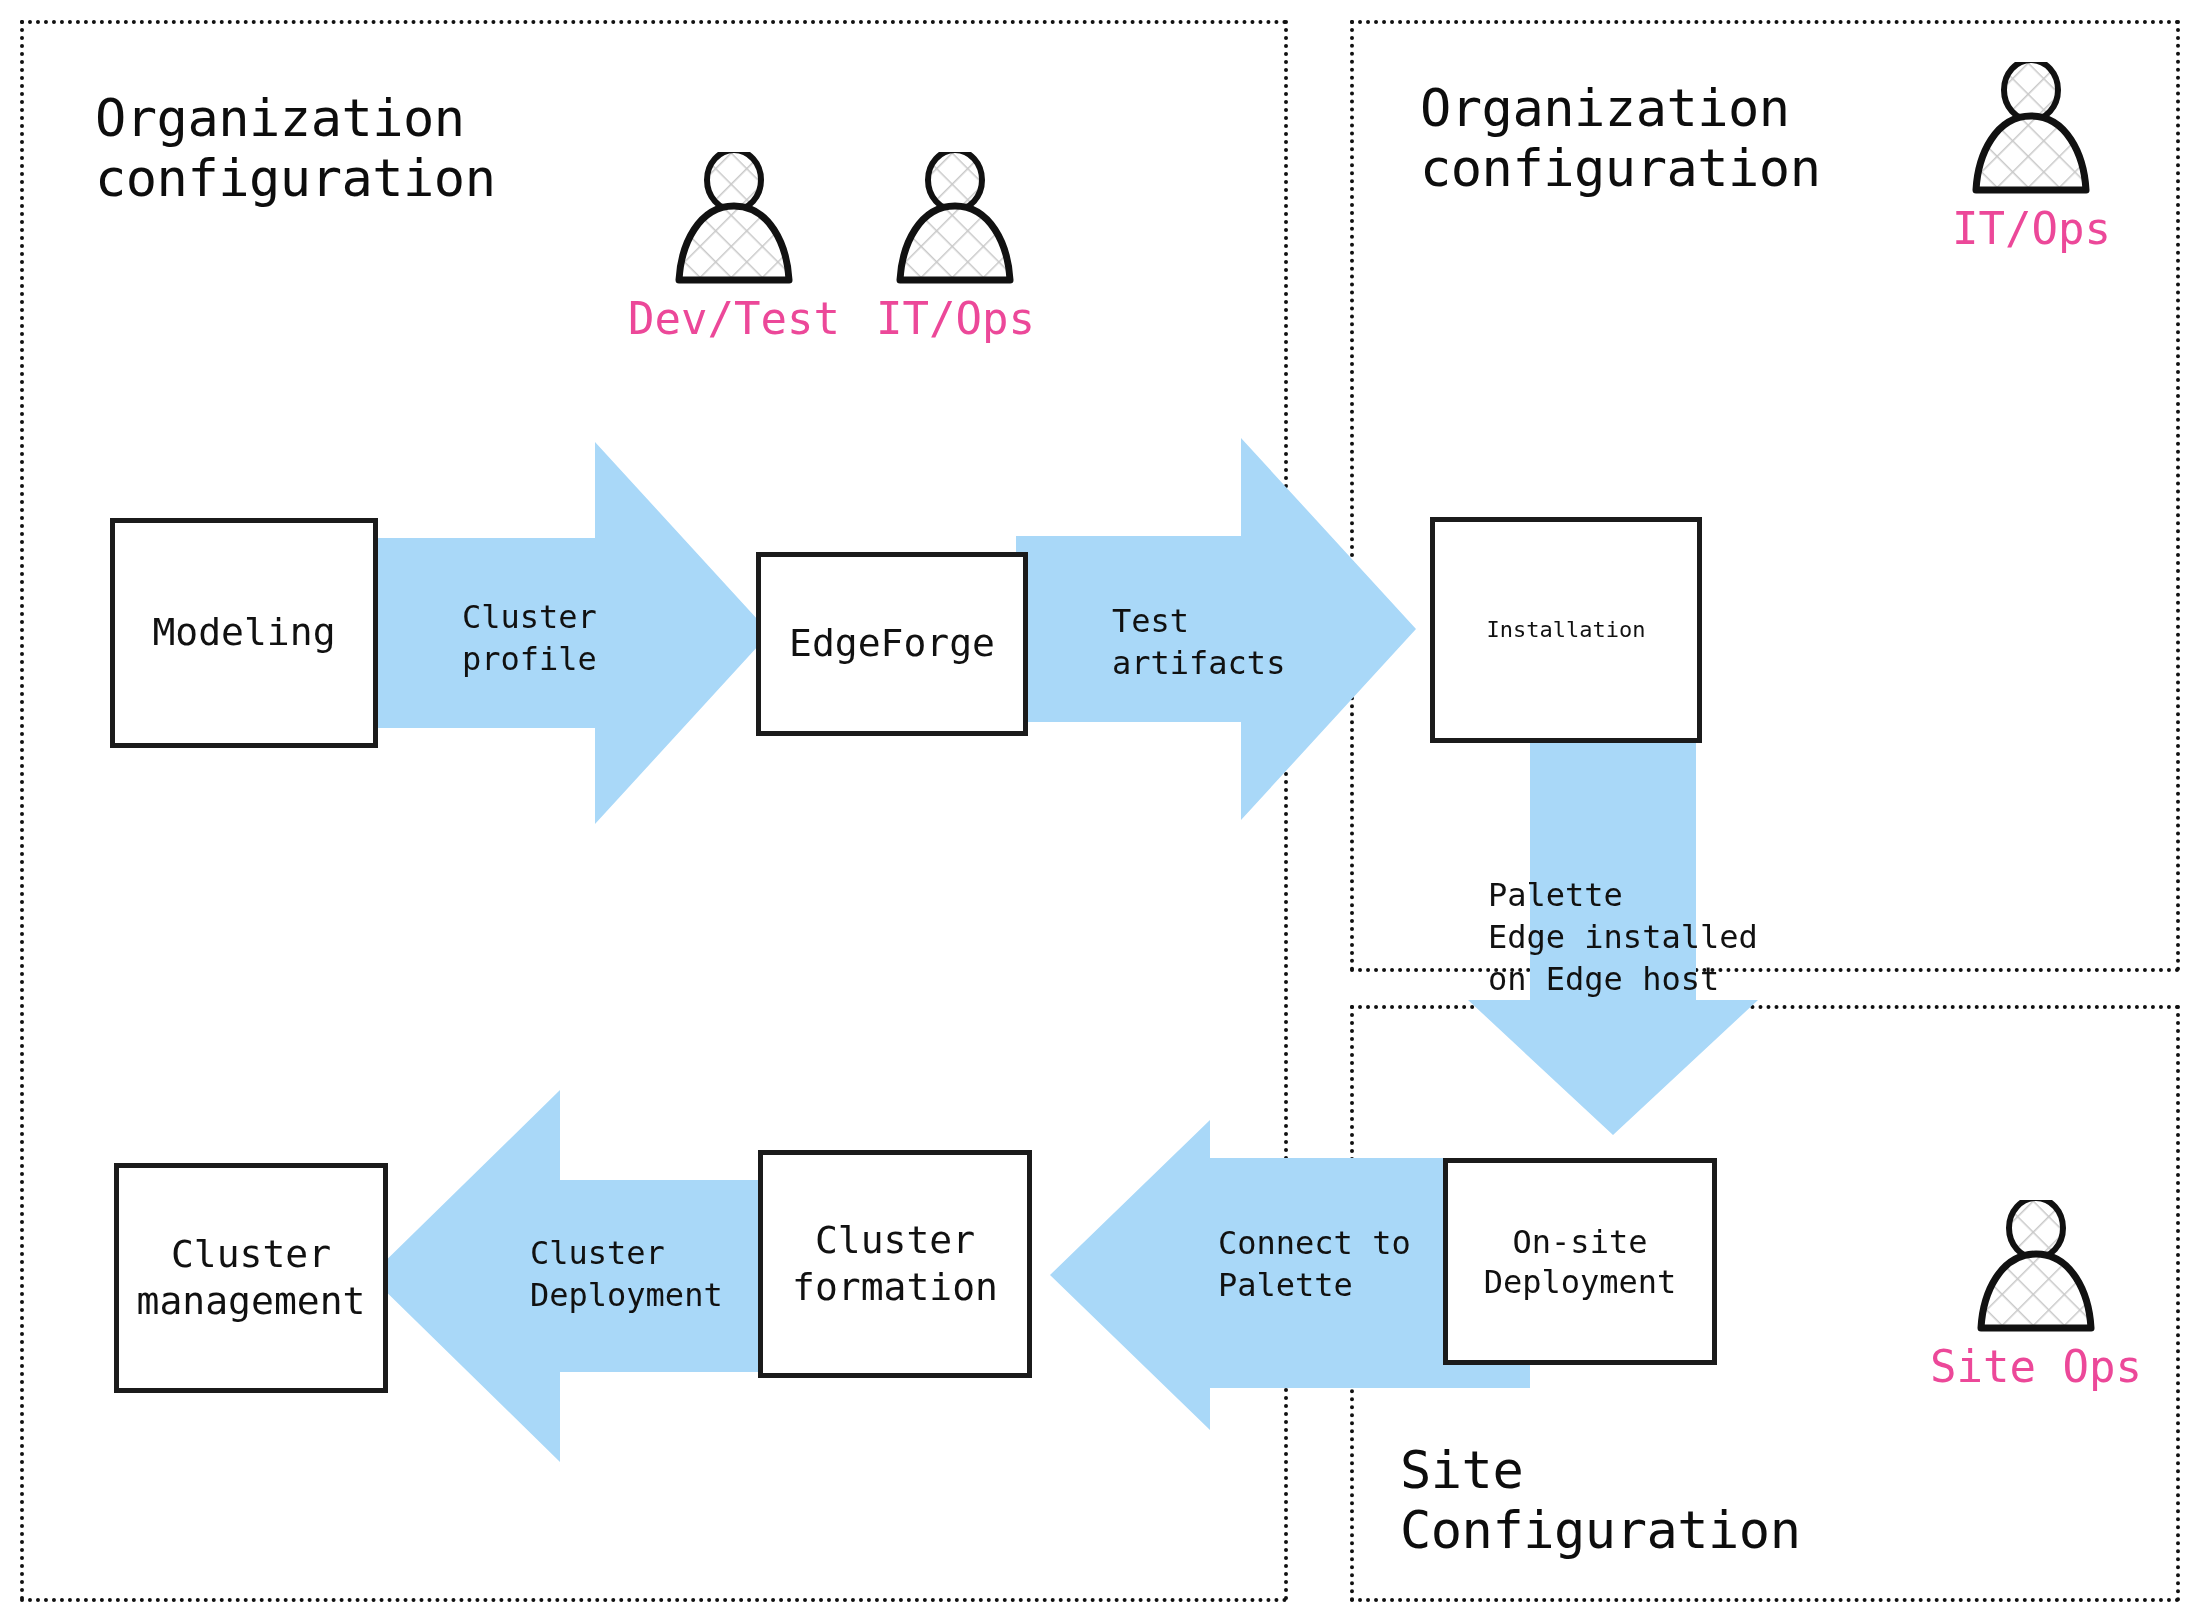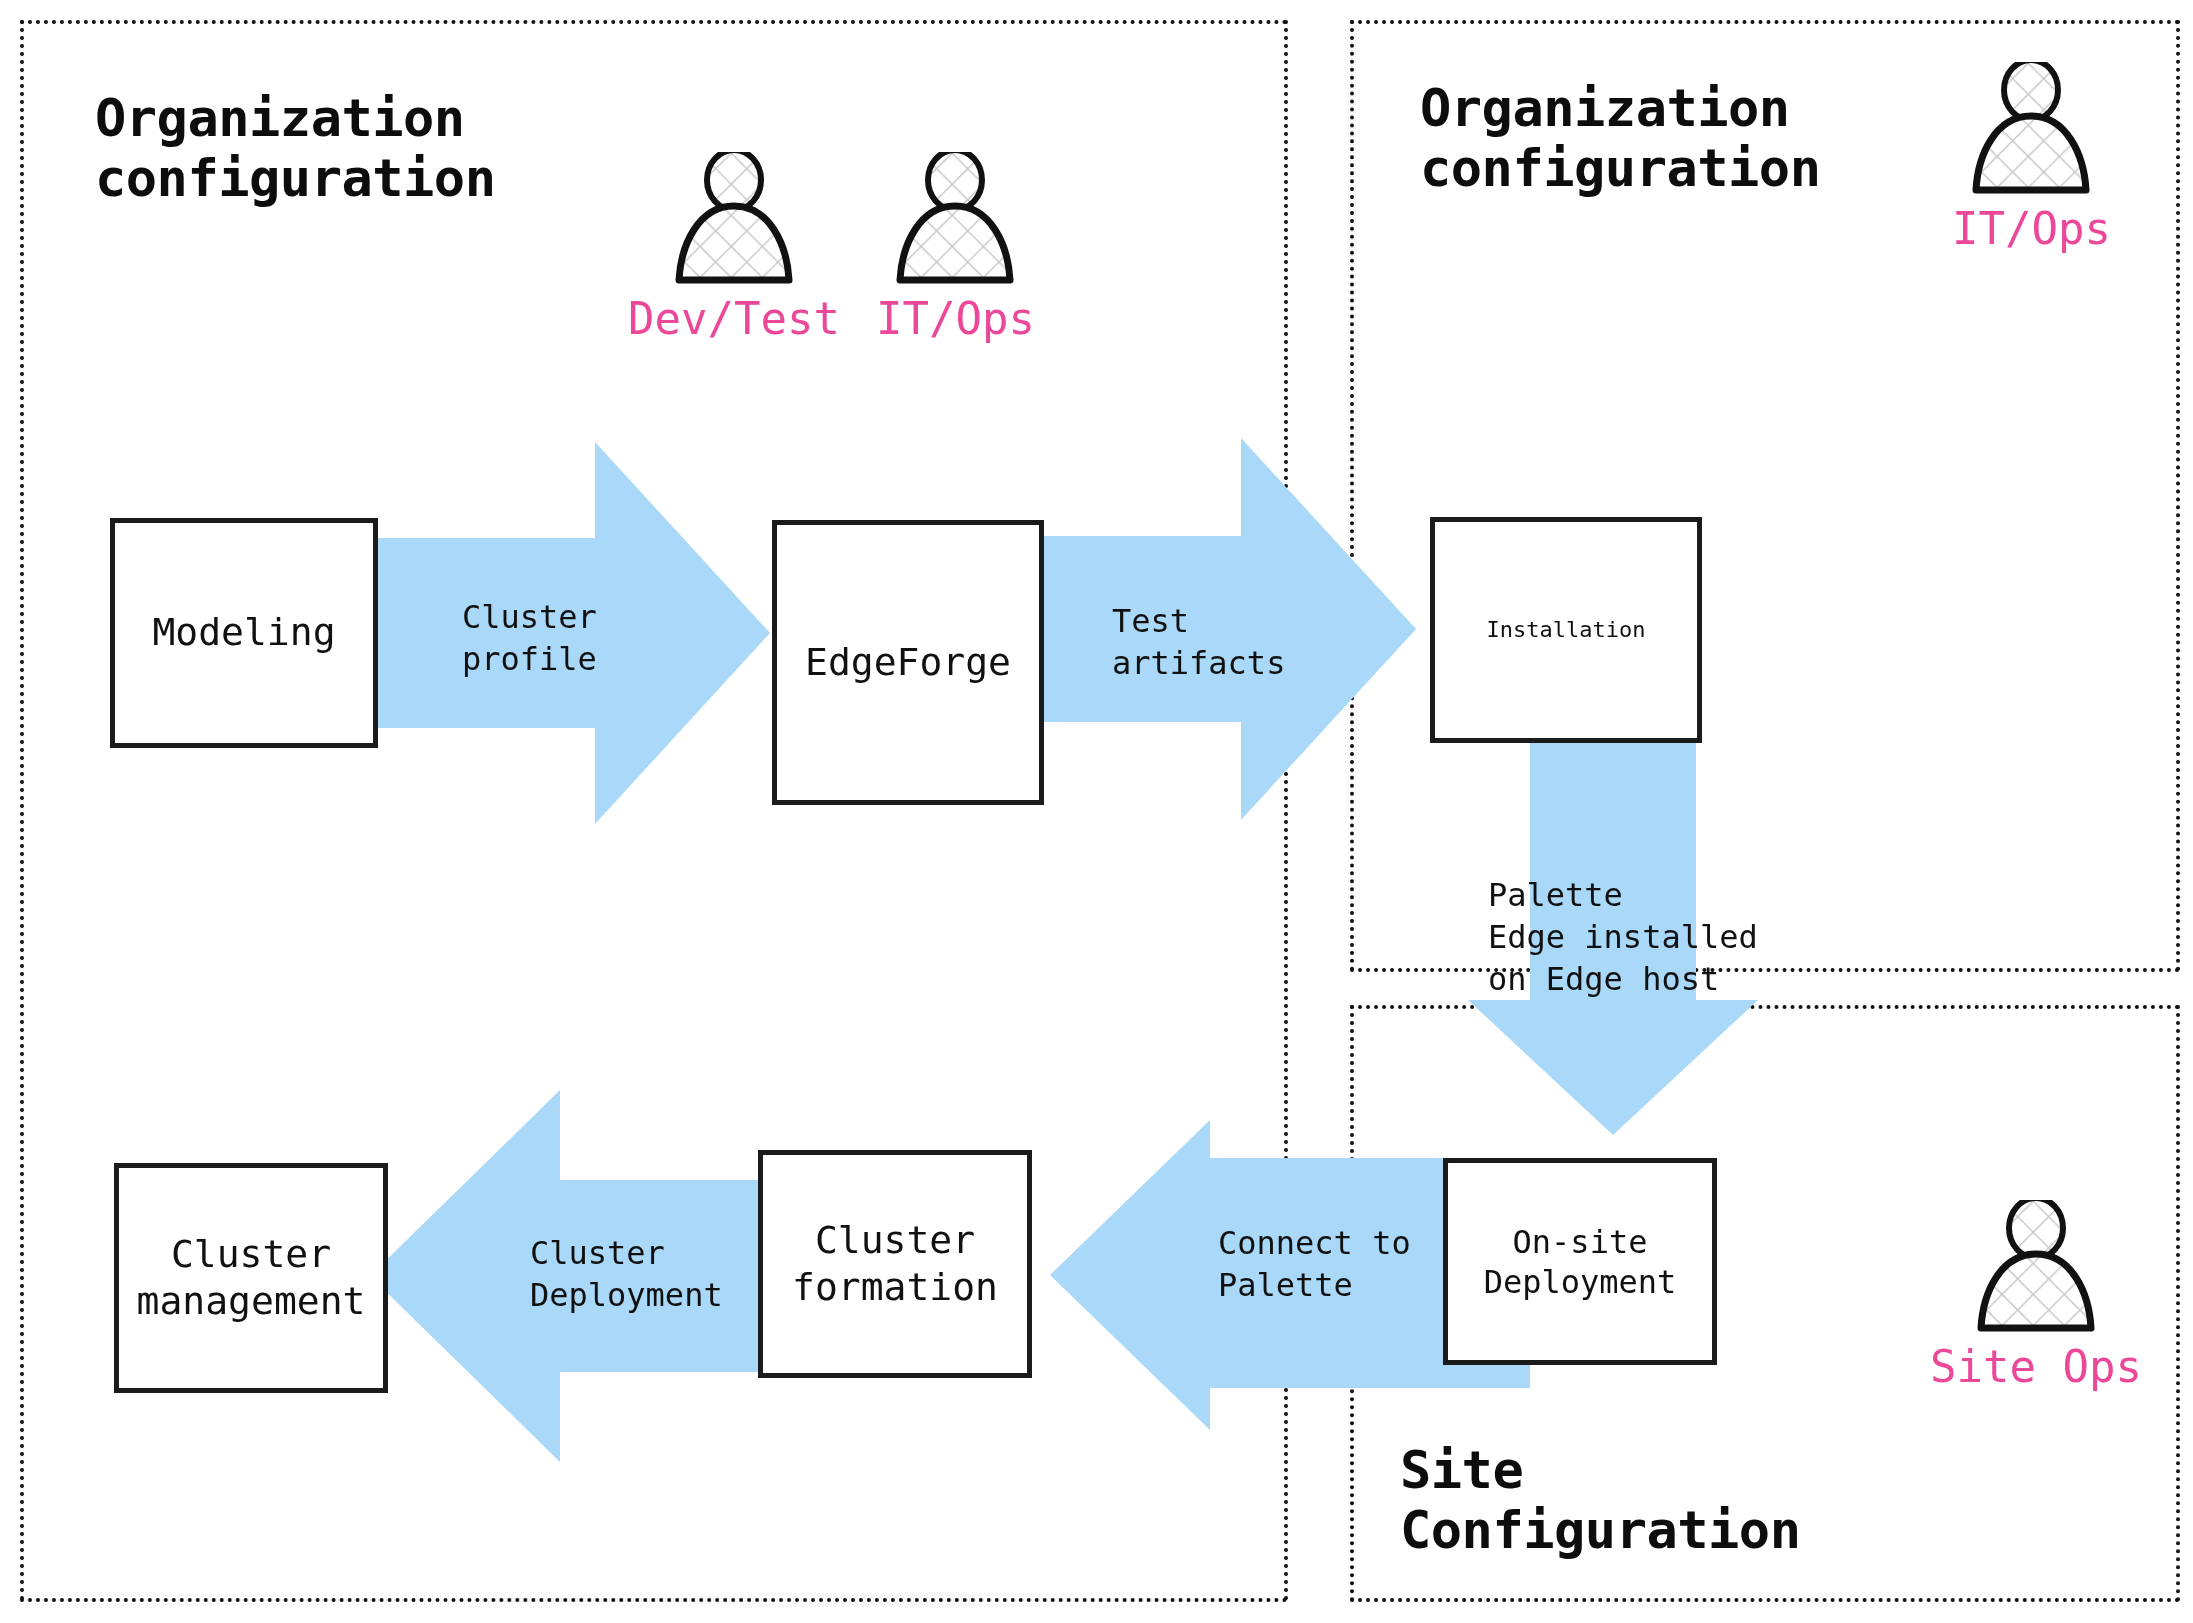--- a/index.html
+++ b/index.html
@@ -23,21 +23,21 @@
   }
   #panel-left   { left: 20px;   top: 20px;   width: 1268px; height: 1582px; }
   #panel-org    { left: 1350px; top: 20px;   width: 830px;  height: 952px;  }
   #panel-site   { left: 1350px; top: 1005px; width: 830px;  height: 597px;  }
 
   .panel-title {
     position: absolute;
     font-size: 52px;
     line-height: 1.16;
     color: #0d0d0d;
-    font-weight: 700;
+    font-weight: 400;
     letter-spacing: -0.5px;
     white-space: pre-line;
   }
   #title-left  { left: 95px;   top: 88px;  }
   #title-org   { left: 1420px; top: 78px;  }
   #title-site  { left: 1400px; top: 1440px; }
 
   
   .pbox {
     position: absolute;
@@ -47,21 +47,21 @@
     align-items: center;
     justify-content: center;
     text-align: center;
     font-size: 38px;
     line-height: 1.25;
     color: #111111;
     white-space: pre-line;
     z-index: 6;
   }
   #box-modeling  { left: 110px;  top: 518px;  width: 268px; height: 230px; }
-  #box-edgeforge { left: 756px;  top: 520px;  width: 272px; height: 285px; margin-left: 16px; }
+  #box-edgeforge { left: 756px;  top: 552px;  width: 272px; height: 184px; }
   #box-install   { left: 1430px; top: 517px;  width: 272px; height: 226px; font-size: 22px;}
   #box-clustermg { left: 114px;  top: 1163px; width: 274px; height: 230px; }
   #box-clusterfm { left: 758px;  top: 1150px; width: 274px; height: 228px; }
   #box-onsite    { left: 1443px; top: 1158px; width: 274px; height: 207px; font-size: 32px;}
 
   
   .arrow-svg { position: absolute; z-index: 3; overflow: visible; }
   .arrow-shape { fill: #a9d8f8; }
 
   #arrow-cluster-profile { left: 370px;  top: 442px;  width: 400px; height: 382px; }

